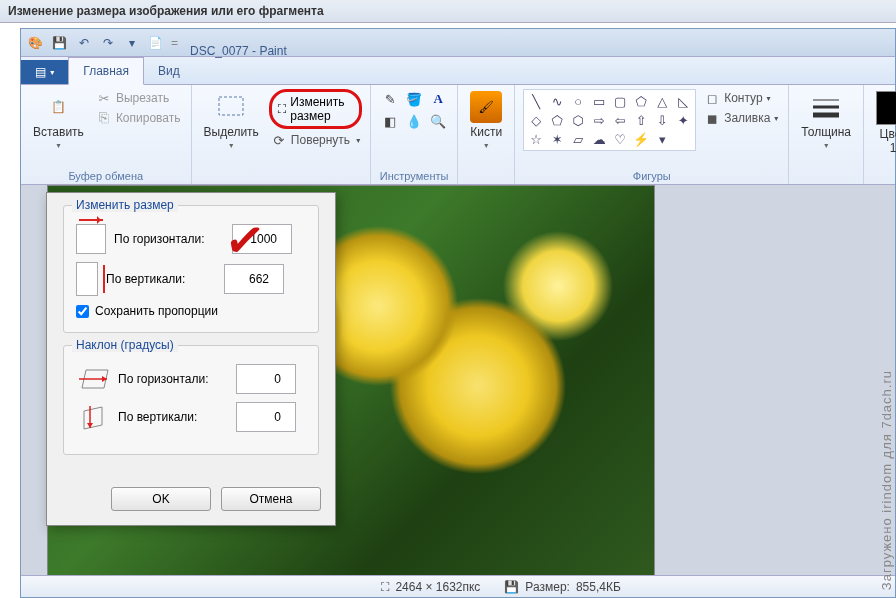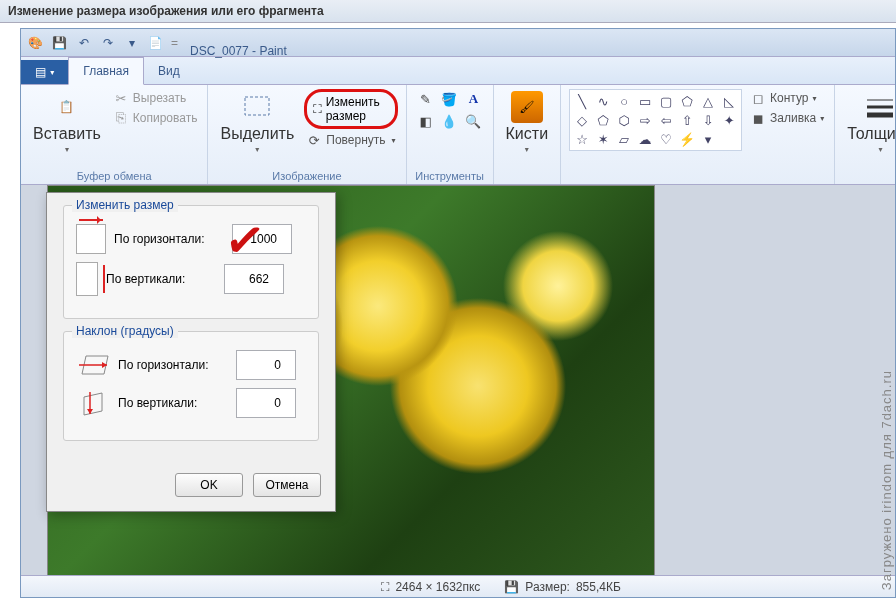--- a/index.html
+++ b/index.html
@@ -18,21 +18,21 @@
 .tab { padding:6px 14px; color:#3a5a8a; cursor:pointer; }
 .tab.active { background:#f5f9ff; border:1px solid #aac; border-bottom:1px solid #f5f9ff; position:relative; top:1px; }
 
 .ribbon { background:linear-gradient(#f5f9ff,#e6eef9); height:100px; display:flex; border-bottom:1px solid #aac; }
 .group { border-right:1px solid #c8d4e6; padding:4px 8px 2px; display:flex; flex-direction:column; justify-content:space-between; }
 .group-label { text-align:center; color:#5a7aa8; font-size:11px; padding-top:2px; }
 .group-body { display:flex; gap:6px; align-items:flex-start; flex:1; }
 
 .vbtn { display:flex; flex-direction:column; align-items:center; gap:2px; padding:2px 4px; }
 .vbtn .ic { width:32px; height:32px; display:flex; align-items:center; justify-content:center; }
-.vbtn .lbl { font-size:16px; color:#333; text-align:center; }
+.vbtn .lbl { font-size:12px; color:#333; text-align:center; }
 
 .hbtn { display:flex; align-items:center; gap:4px; padding:1px 2px; color:#555; }
 .hbtn.dis { color:#999; }
 .hbtn .sic { width:16px; height:16px; display:flex; align-items:center; justify-content:center; font-size:13px; }
 
 .stack { display:flex; flex-direction:column; gap:2px; }
 
 .resize-btn { border:3px solid #d11; border-radius:18px; padding:3px 6px; display:flex; align-items:center; gap:4px; }
 
 .tool-grid { display:flex; flex-direction:column; gap:2px; }
@@ -67,21 +67,21 @@
 .radio input { margin:0; }
 .rimg { width:30px; height:30px; border:1px solid #aaa; background:#fff; position:relative; display:flex; align-items:center; justify-content:center; }
 .rimg.h::before { content:""; position:absolute; top:-6px; left:2px; right:2px; height:2px; background:#d22; }
 .rimg.h::after { content:""; position:absolute; top:-9px; right:0; border:4px solid transparent; border-left-color:#d22; }
 .rimg.v { width:22px; height:34px; }
 .rimg.v::before { content:""; position:absolute; left:26px; top:2px; bottom:2px; width:2px; background:#d22; }
 .skew { width:34px; height:26px; position:relative; }
 .skew svg { width:100%; height:100%; }
 .checkrow { display:flex; align-items:center; gap:6px; margin-top:6px; }
 .btns { display:flex; justify-content:flex-end; gap:10px; padding:8px 14px 14px; }
-.btns button { width:68px; height:24px; border:1px solid #999; background:linear-gradient(#fdfdfd,#e4e4e4); border-radius:3px; }
+.btns button { width:100px; height:24px; border:1px solid #999; background:linear-gradient(#fdfdfd,#e4e4e4); border-radius:3px; }
 
 .checkmark { position:absolute; left:225px; top:212px; font-size:48px; color:#c11; font-weight:bold; pointer-events:none; transform:rotate(8deg); }
 
 .status { position:absolute; left:0; right:0; bottom:0; height:22px; background:linear-gradient(#f4f7fc,#e2eaf5); border-top:1px solid #aac; display:flex; align-items:center; gap:24px; padding:0 60px 0 360px; color:#444; }
 .status .cell { display:flex; align-items:center; gap:6px; }
 
 .watermark { position:absolute; right:2px; bottom:8px; writing-mode:vertical-rl; transform:rotate(180deg); font-size:13px; color:#888; letter-spacing:1px; }
 </style>
 </head>
 <body>
@@ -148,21 +148,20 @@
             <span class="sic">⛶</span>
             <span>Изменить размер</span>
           </div>
           <div class="hbtn">
               <span class="sic">⟳</span>
               <span>Повернуть</span>
               <span style="font-size:8px;margin-left:2px">▾</span>
             </div>
         </div>
       </div>
-      <div class="group-label">Изображение</div>
     </div>
 
     <div class="group">
       <div class="group-body">
         <div class="tool-grid">
           <div class="tool-row">
             <div class="tool">✎</div>
             <div class="tool">🪣</div>
             <div class="tool" style="font-family:serif;font-weight:bold;color:#13a">A</div>
           </div>
@@ -220,20 +219,21 @@
               <span>Контур</span>
               <span style="font-size:8px">▾</span>
             </div>
           <div class="hbtn">
               <span class="sic">◼</span>
               <span>Заливка</span>
               <span style="font-size:8px">▾</span>
             </div>
         </div>
       </div>
+      <div class="group-label">Фигуры</div>
     </div>
 
     <div class="group">
       <div class="group-body">
         <div class="vbtn">
           <div class="ic">
               <svg width="30" height="24">
                 <line x1="2" y1="5" x2="28" y2="5" stroke="#333" stroke-width="1"></line>
                 <line x1="2" y1="12" x2="28" y2="12" stroke="#333" stroke-width="3"></line>
                 <line x1="2" y1="20" x2="28" y2="20" stroke="#333" stroke-width="5"></line>
@@ -281,20 +281,24 @@
       <div class="legend">Изменить размер</div>
       <div class="row">
         <div class="rimg h"></div>
         <span class="rlab">По горизонтали:</span>
         <input type="text" value="1000" style="">
       </div>
       <div class="row">
         <div class="rimg v"></div>
         <span class="rlab">По вертикали:</span>
         <input type="text" value="662" style="">
+      </div>
+      <div class="checkrow">
+        <input type="checkbox" checked="" style="">
+        <span>Сохранить пропорции</span>
       </div>
     </div>
 
     <div class="fieldset">
       <div class="legend">Наклон (градусы)</div>
       <div class="row">
         <div class="skew"><svg viewBox="0 0 34 26">
               <polygon points="6,22 28,22 32,4 10,4" fill="none" stroke="#888"></polygon>
               <path d="M3 13 L31 13" stroke="#d22" stroke-width="1.5"></path>
               <polygon points="31,13 26,10 26,16" fill="#d22"></polygon>

